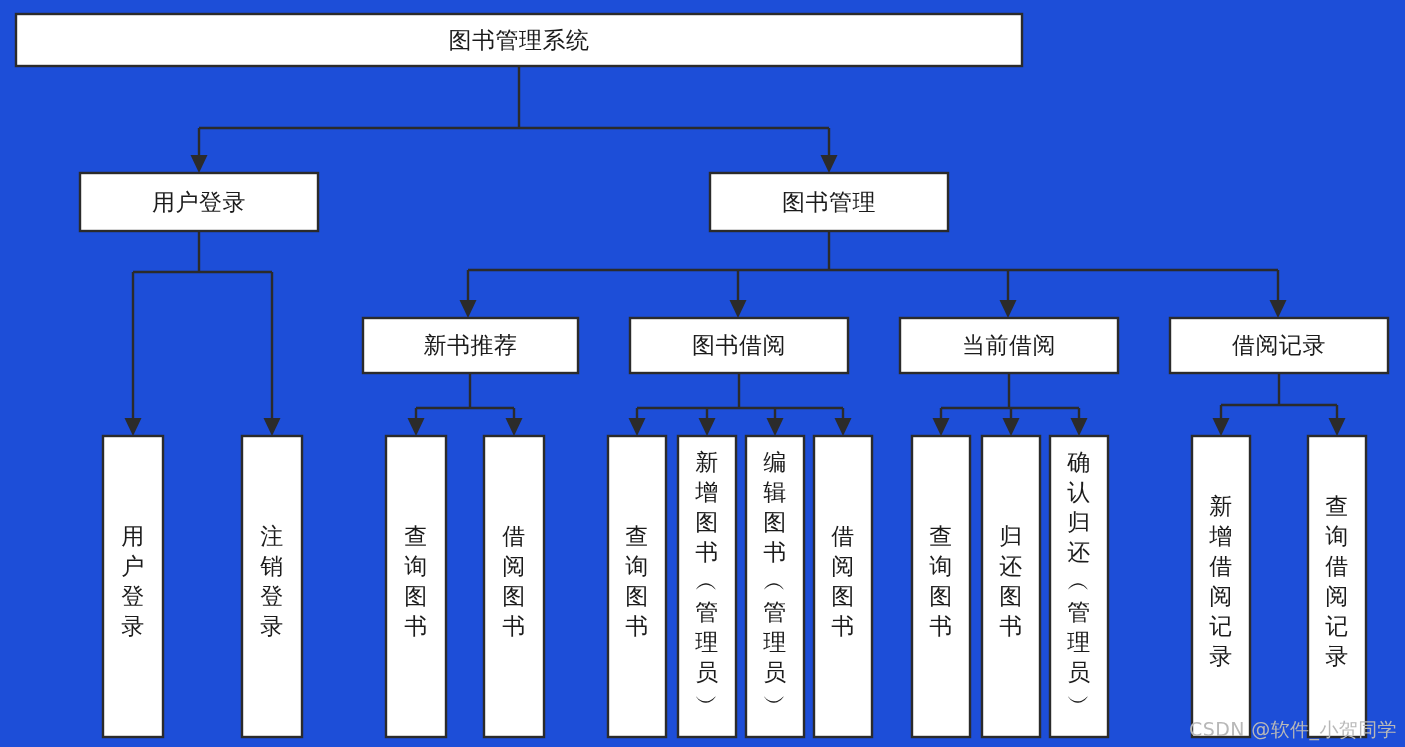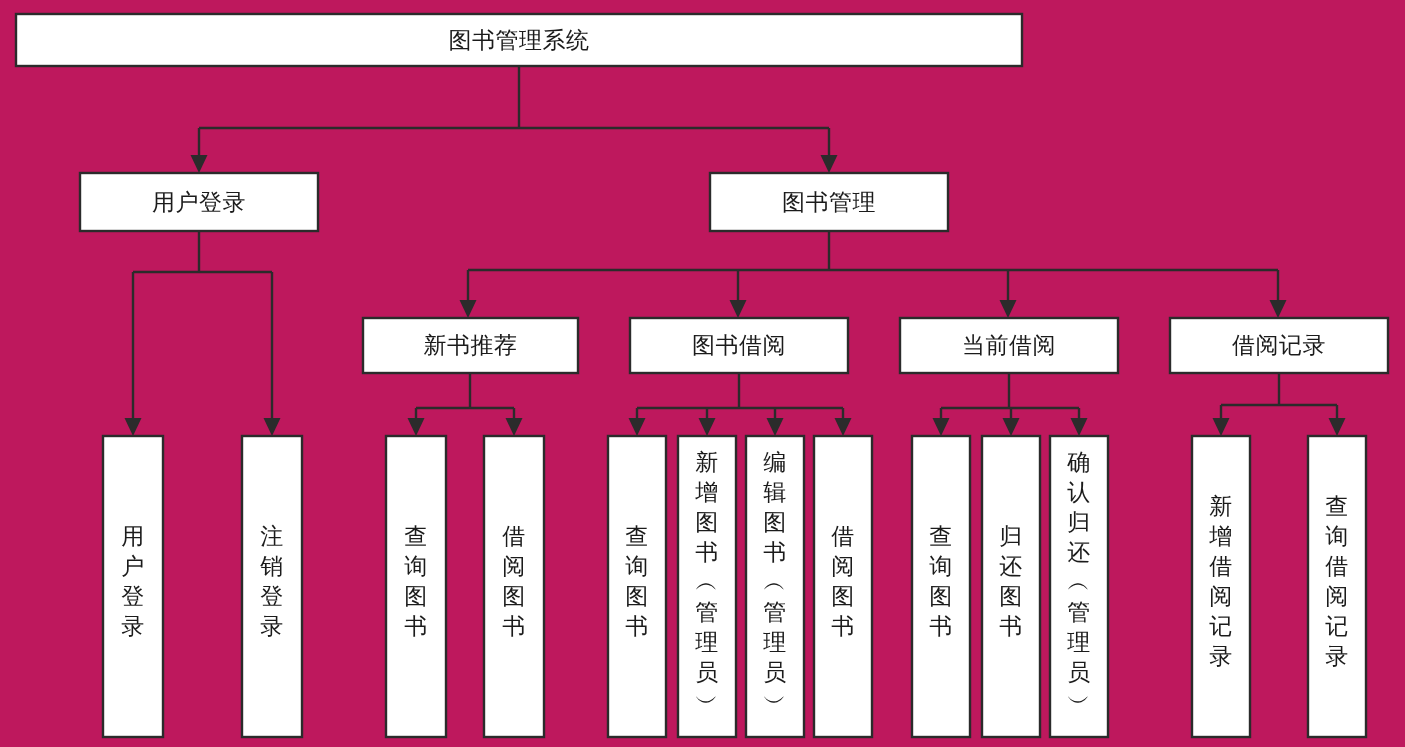--- a/index.html
+++ b/index.html
@@ -11,21 +11,21 @@
   body {
     width: 1405px;
     height: 747px;
     overflow: hidden;
     font-family: "DejaVu Sans", "Liberation Sans", sans-serif;
   }
   #diagram-root {
     position: relative;
     width: 1405px;
     height: 747px;
-    background: #be185d;
+    background: #1d4ed8;
   }
   svg#tree-svg {
     position: absolute;
     left: 0;
     top: 0;
     width: 1405px;
     height: 747px;
     display: block;
   }
   .node-box {
@@ -205,13 +205,14 @@
         <g>
           <rect x="1192" y="436" width="58" height="301" class="node-box"></rect>
           <text x="1221" y="513.5" class="node-label-v"><tspan x="1221" dy="0">新</tspan><tspan x="1221" dy="30">增</tspan><tspan x="1221" dy="30">借</tspan><tspan x="1221" dy="30">阅</tspan><tspan x="1221" dy="30">记</tspan><tspan x="1221" dy="30">录</tspan></text>
         </g>
         <g>
           <rect x="1308" y="436" width="58" height="301" class="node-box"></rect>
           <text x="1337" y="513.5" class="node-label-v"><tspan x="1337" dy="0">查</tspan><tspan x="1337" dy="30">询</tspan><tspan x="1337" dy="30">借</tspan><tspan x="1337" dy="30">阅</tspan><tspan x="1337" dy="30">记</tspan><tspan x="1337" dy="30">录</tspan></text>
         </g>
       </g>
   </svg>
+  <div class="watermark">CSDN @软件_小贺同学</div>
 </div>
 
 </body></html>

